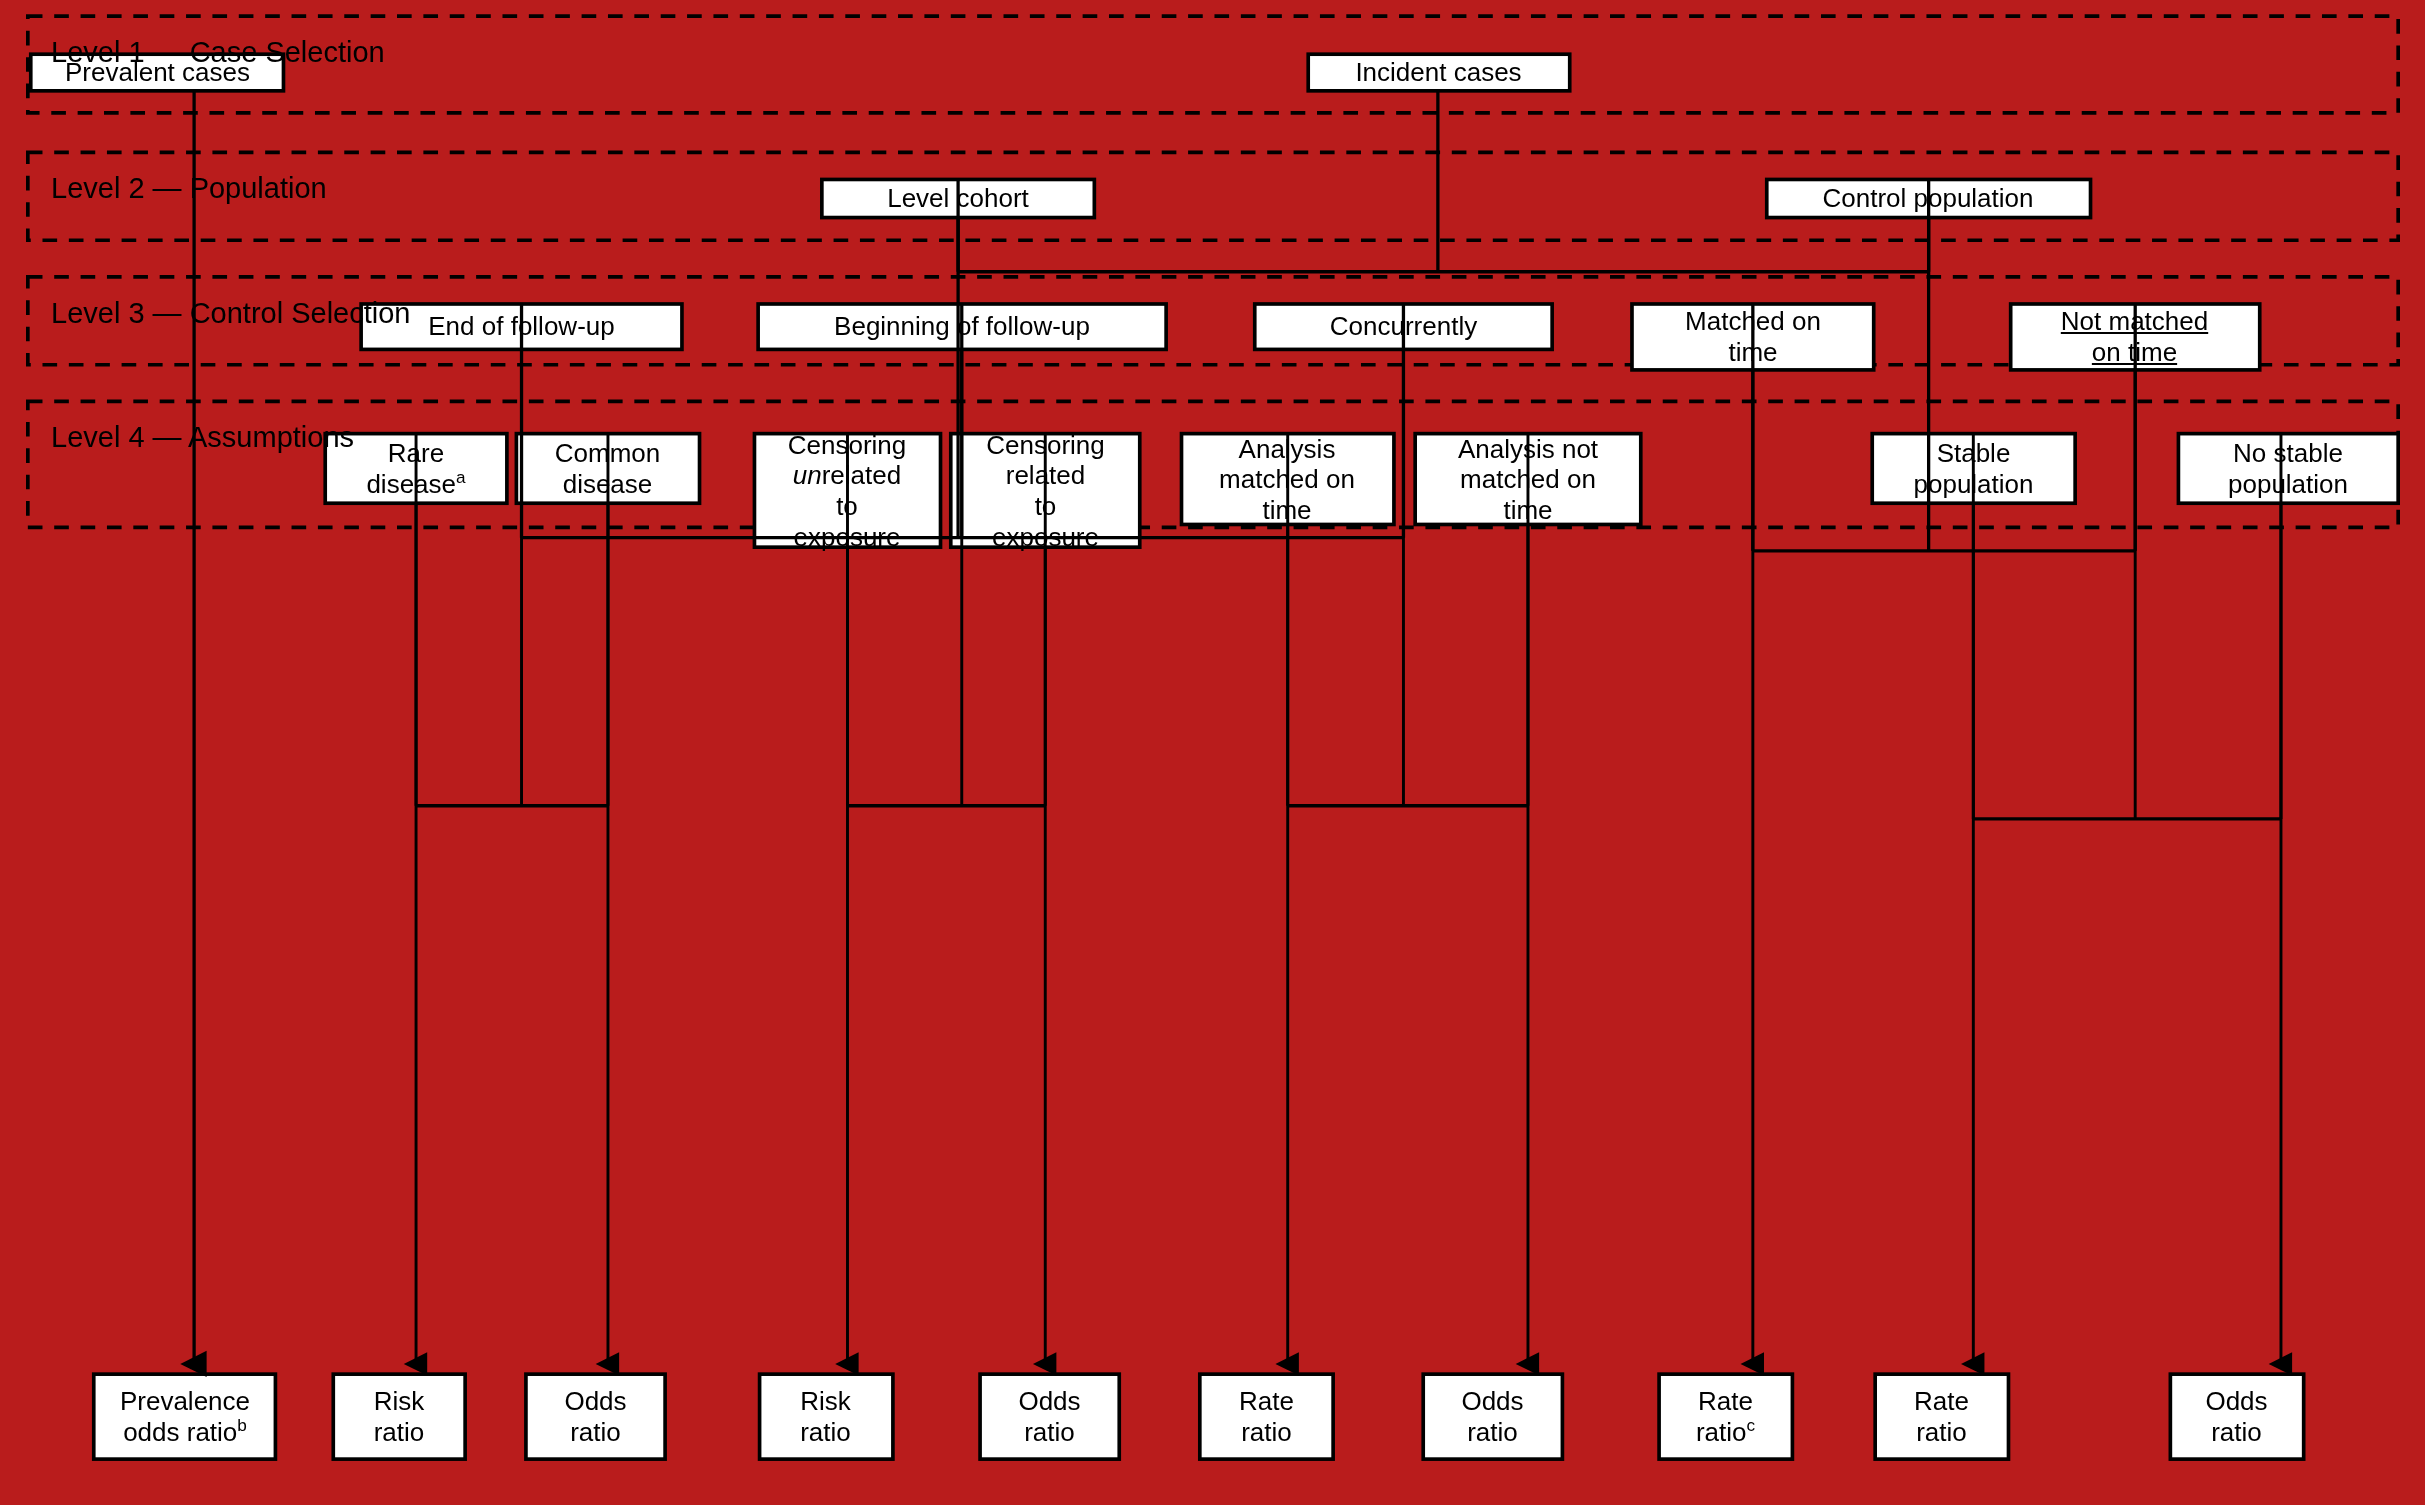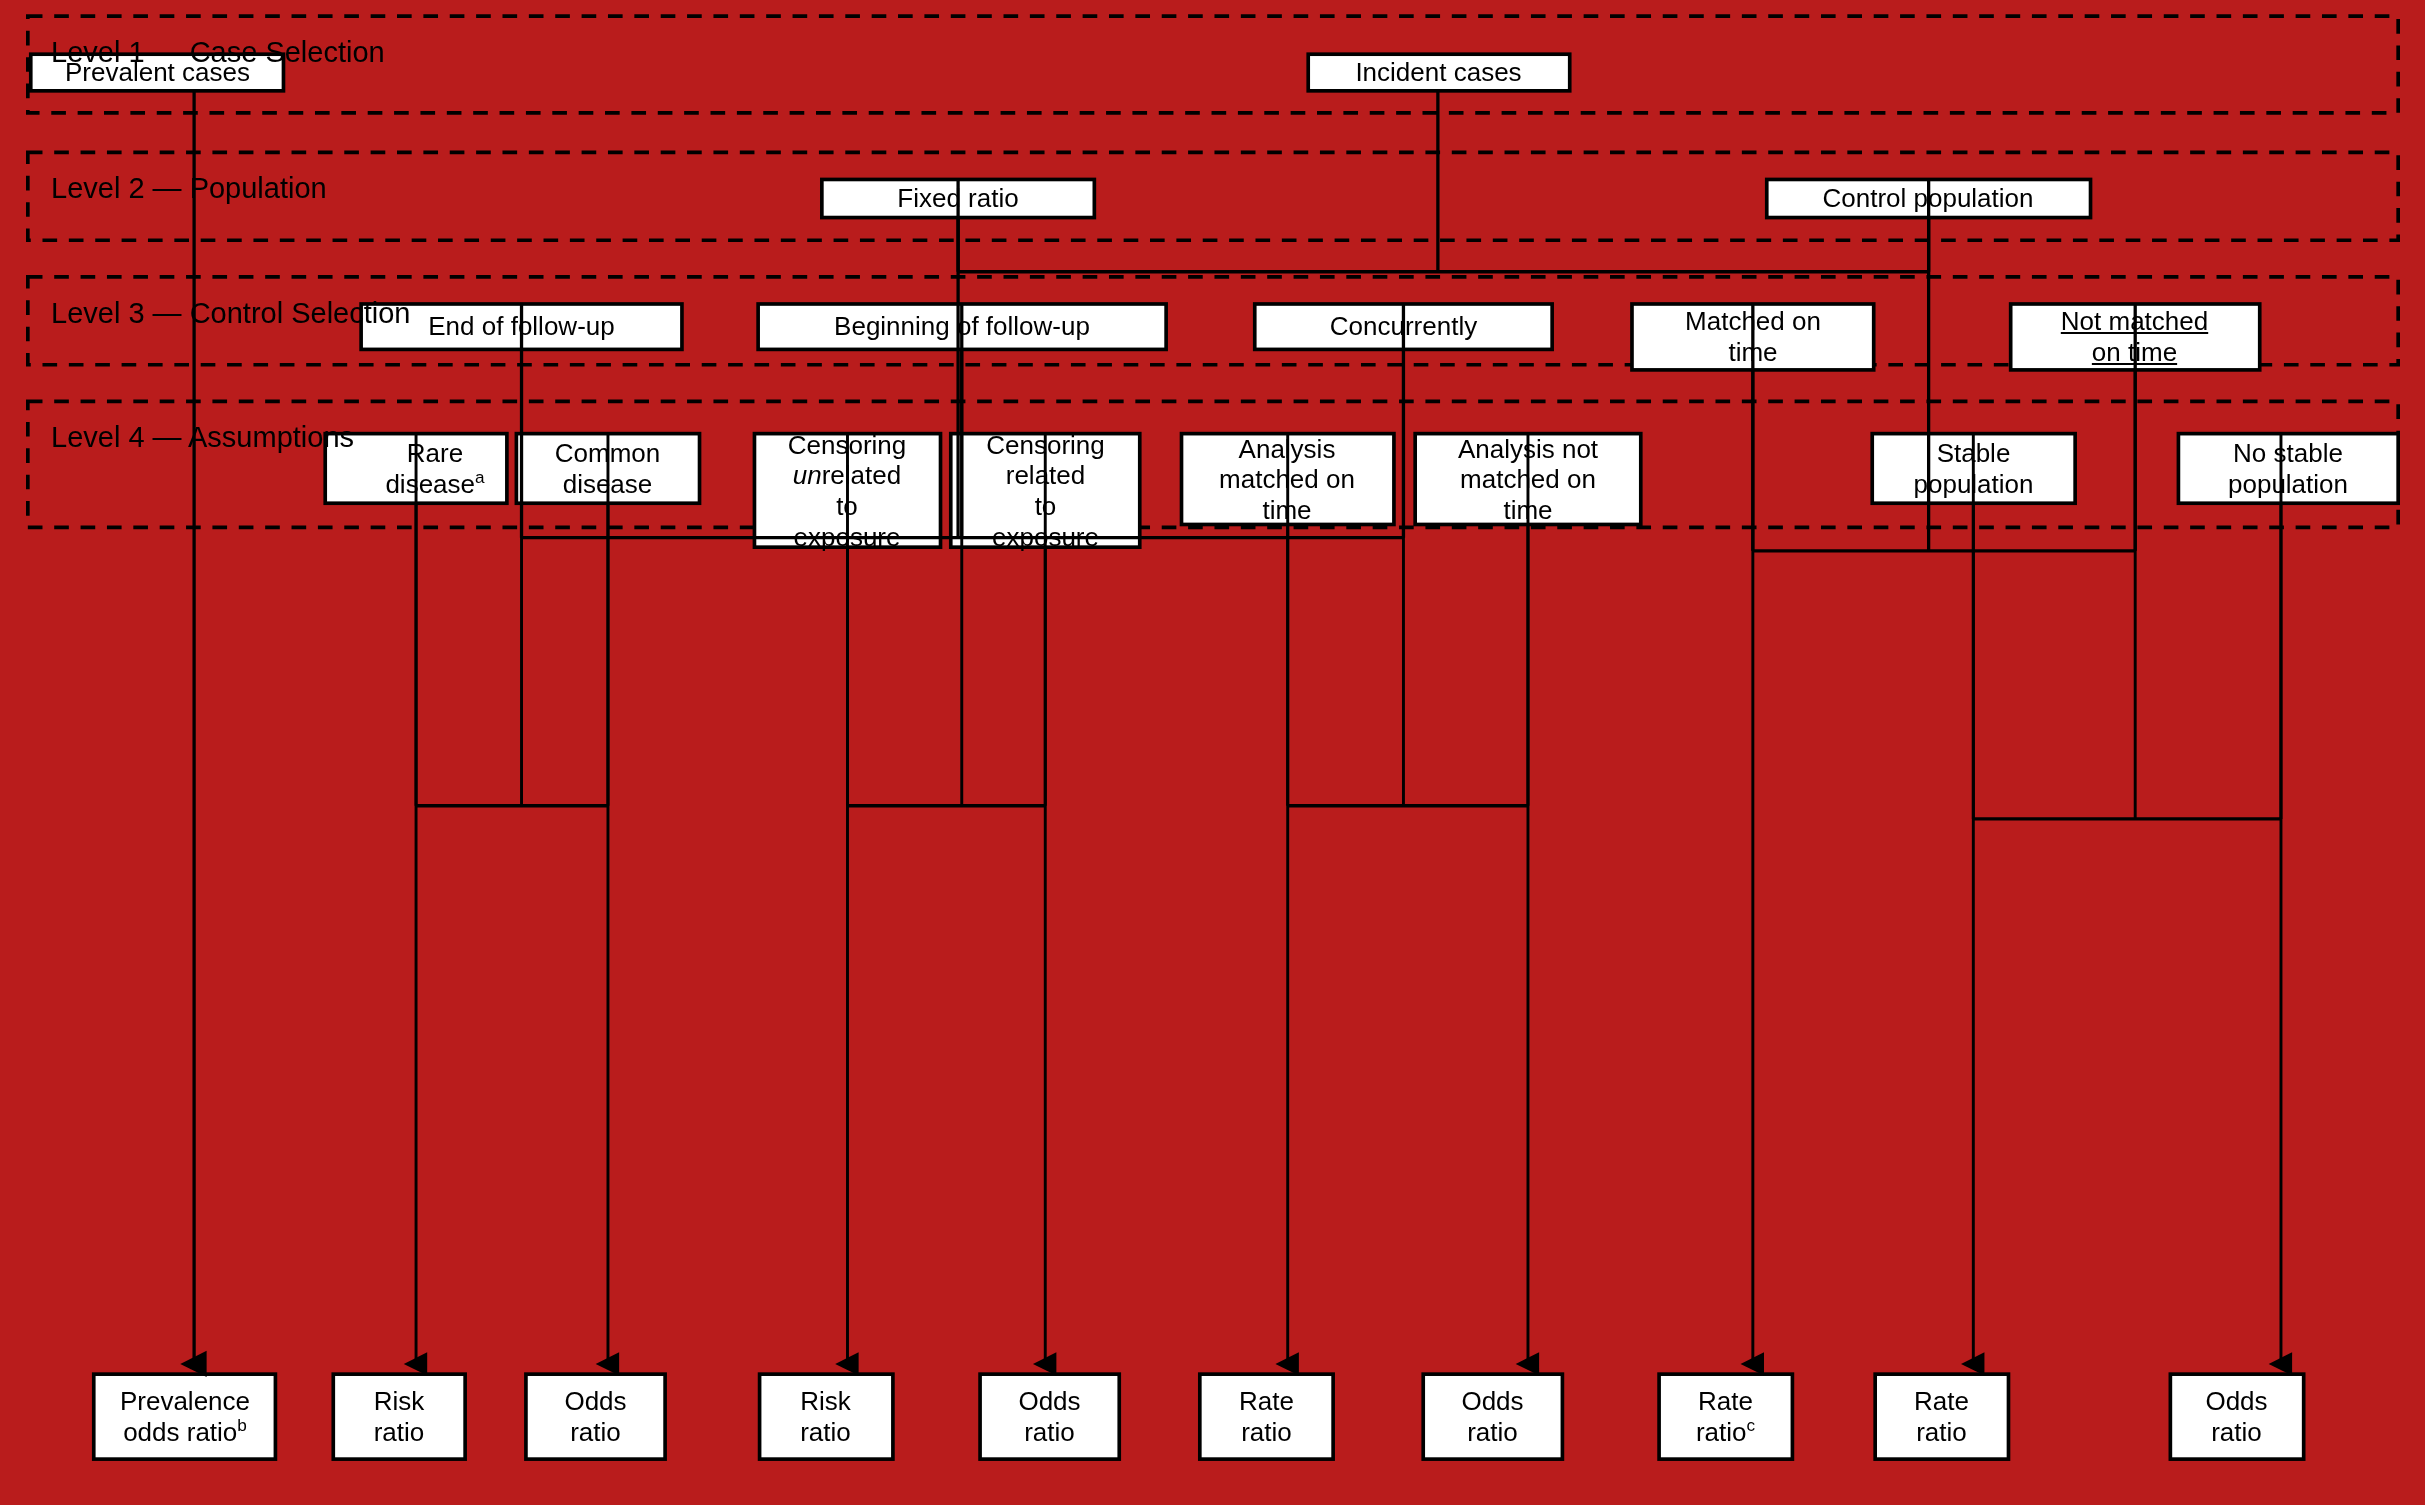--- a/index.html
+++ b/index.html
@@ -169,30 +169,30 @@
   </svg>
 
   <div class="lvl-label" style="left:51px; top:38px;">Level 1 — Case Selection</div>
   <div class="lvl-label" style="left:51px; top:174px;text-align:right;">Level 2 — Population</div>
   <div class="lvl-label" style="left:51px; top:299px;">Level 3 — Control Selection</div>
   <div class="lvl-label" style="left:51px; top:423px;">Level 4 — Assumptions</div>
 
   <div class="node-label" style="left:31px; top:54px; width:253px; height:37px;">Prevalent cases</div>
   <div class="node-label" style="left:1308px; top:54px; width:261px; height:37px;">Incident cases</div>
 
-  <div class="node-label" style="left:822px; top:179px; width:272px; height:38px;">Fixed ratio</div>
+  <div class="node-label" style="left:822px; top:179px; width:272px; height:38px;">Level cohort</div>
   <div class="node-label" style="left:1766px; top:179px; width:324px; height:38px;">Control population</div>
 
   <div class="node-label" style="left:361px; top:304px; width:321px; height:45px;">End of follow-up</div>
   <div class="node-label" style="left:758px; top:304px; width:408px; height:45px;">Beginning of follow-up</div>
   <div class="node-label" style="left:1255px; top:304px; width:297px; height:45px;">Concurrently</div>
   <div class="node-label ml" style="left:1632px; top:304px; width:242px; height:66px;">Matched on<br>time</div>
   <div class="node-label ml" style="left:2010px; top:304px; width:249px; height:66px;text-decoration:underline;">Not matched<br>on time</div>
 
-  <div class="node-label" style="left:325px; top:434px; width:182px; height:70px;padding-left:19px;">
+  <div class="node-label" style="left:325px; top:434px; width:182px; height:70px;">
     <span>Rare<br>disease<span class="sup">a</span></span>
   </div>
   <div class="node-label ml" style="left:516px; top:434px; width:183px; height:70px;">Common<br>disease</div>
   <div class="node-label" style="left:754px; top:434px; width:186px; height:114px;">
     <span>Censoring<br><i>un</i>related<br>to<br>exposure</span>
   </div>
   <div class="node-label ml" style="left:951px; top:434px; width:189px; height:114px;">Censoring<br>related<br>to<br>exposure</div>
   <div class="node-label ml" style="left:1181px; top:434px; width:212px; height:91px;">Analysis<br>matched on<br>time</div>
   <div class="node-label ml" style="left:1415px; top:434px; width:226px; height:91px;">Analysis not<br>matched on<br>time</div>
   <div class="node-label ml" style="left:1872px; top:434px; width:203px; height:70px;">Stable<br>population</div>

